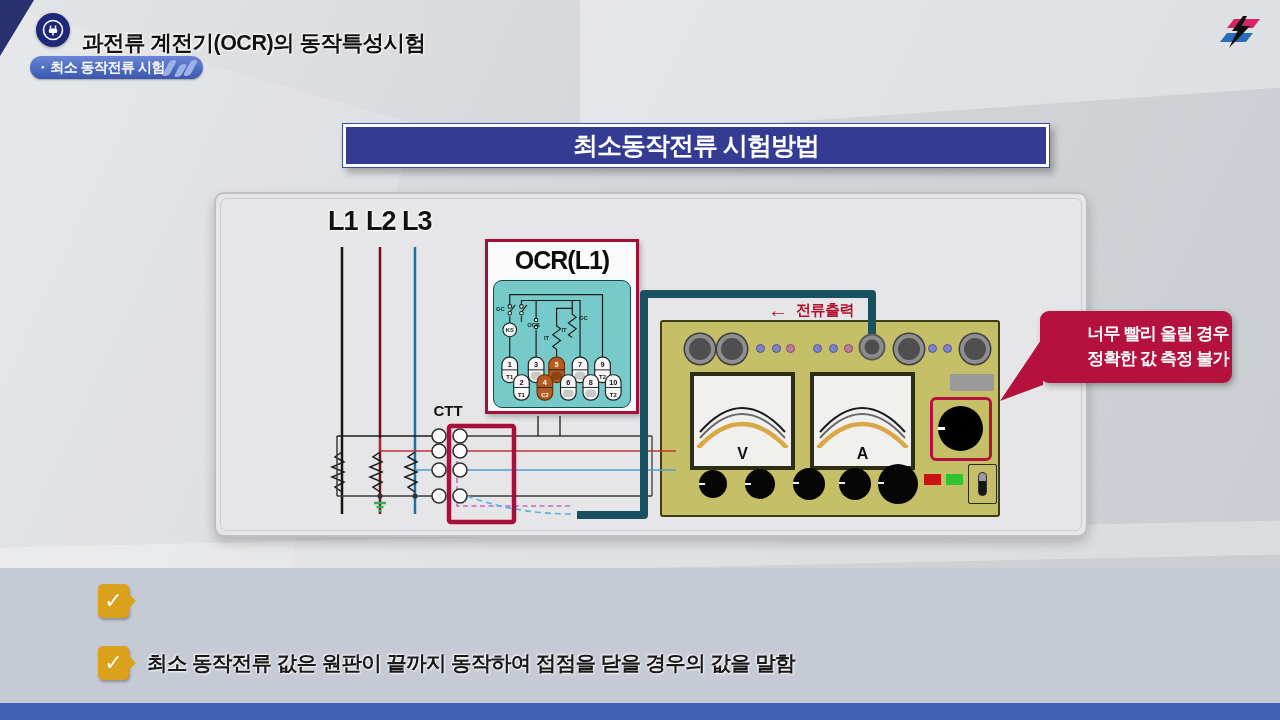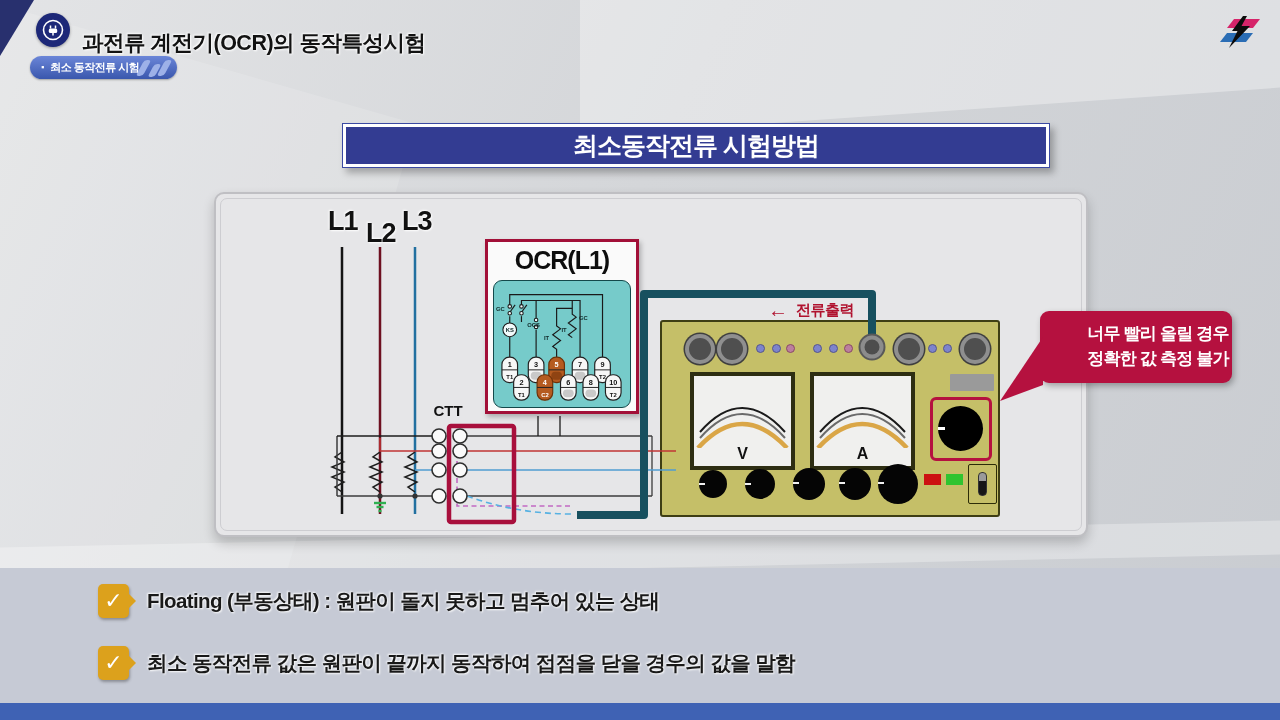--- a/index.html
+++ b/index.html
@@ -9,38 +9,38 @@
   .s1{top:-40px;right:-60px;width:760px;height:150px;background:rgba(255,255,255,.35);transform:skewY(-4deg);}
   .s2{top:534px;left:0;width:1280px;height:34px;background:rgba(255,255,255,.30);transform:skewY(-1.2deg);}
   .s3{top:40px;left:-180px;width:520px;height:620px;background:rgba(255,255,255,.14);transform:rotate(16deg);}
   .corner{position:absolute;top:0;left:0;width:34px;height:56px;background:#28306e;clip-path:polygon(0 0,100% 0,0 100%);z-index:2;}
 
   
   .logo-circle{position:absolute;top:13px;left:36px;width:34px;height:34px;border-radius:50%;background:#1d2878;z-index:3;display:flex;align-items:center;justify-content:center;box-shadow:0 1px 3px rgba(0,0,0,.35);}
   .hdr-title{position:absolute;top:28px;left:82px;font-size:21.5px;font-weight:800;color:#121212;letter-spacing:-0.5px;z-index:3;text-shadow:1px 1px 2px rgba(255,255,255,.95),-1px -1px 2px rgba(255,255,255,.95);}
   .badge{position:absolute;top:56px;left:30px;height:23px;border-radius:12px;background:linear-gradient(180deg,#6b86d8,#3a57ad);display:flex;align-items:center;padding:0 38px 0 11px;z-index:3;box-shadow:0 1px 2px rgba(0,0,0,.3);}
   .badge .bullet{font-size:9px;color:#fff;margin-right:6px;line-height:1;}
-  .badge .blabel{font-size:11px;font-weight:700;color:#fff;letter-spacing:-0.5px;}
+  .badge .blabel{font-size:14px;font-weight:700;color:#fff;letter-spacing:-0.5px;}
   .badge .slash{position:absolute;top:4px;width:7px;height:16px;background:#9db1e8;border-radius:3px;transform:skewX(-28deg);}
   .badge .sl1{right:30px;} .badge .sl2{right:19px;height:13px;top:8px;} .badge .sl3{right:9px;}
   .assoc{position:absolute;top:16px;right:18px;display:flex;align-items:flex-start;z-index:3;}
   .assoc-txt{margin-left:8px;}
   .assoc-name{font-size:17px;font-weight:800;color:#1a2140;letter-spacing:-0.5px;line-height:1.1;}
   .assoc-sub{font-size:8.6px;font-weight:700;color:#303a5c;letter-spacing:0.2px;margin-top:1px;}
 
   
   .sec-title{position:absolute;top:123px;left:342px;width:708px;height:45px;background:#fff;border:1.5px solid #3a49a2;padding:3px;box-sizing:border-box;z-index:3;box-shadow:4px 5px 7px rgba(0,0,0,.28);}
   .sec-title .inner{width:100%;height:100%;background:#333c92;display:flex;align-items:center;justify-content:center;font-size:25px;font-weight:800;color:#fff;letter-spacing:-1px;}
 
   
   .panel{position:absolute;top:192px;left:214px;width:874px;height:345px;background:#e6e6e8;border:2px solid #bfbfc3;border-radius:10px;box-sizing:border-box;z-index:2;box-shadow:0 6px 12px rgba(0,0,0,.20);}
   .panel::after{content:"";position:absolute;inset:4px;border:1.5px solid #cdcdd1;border-radius:7px;pointer-events:none;}
   .wires{position:absolute;left:0;top:0;z-index:3;pointer-events:none;}
   .phase-label{position:absolute;top:12px;font-size:27px;font-weight:800;color:#111;z-index:4;letter-spacing:-1px;text-shadow:1px 1px 2px rgba(255,255,255,.95),-1px -1px 2px rgba(255,255,255,.95);}
-  .pl1{left:112px;} .pl2{left:150px;margin-top:12px;} .pl3{left:186px;}
+  .pl1{left:112px;} .pl2{left:150px;} .pl3{left:186px;}
   .ctt-label{position:absolute;left:205px;top:208px;width:40px;text-align:center;font-size:15px;font-weight:800;color:#111;z-index:4;margin-left:7px;}
 
   
   .ocr-box{position:absolute;left:269px;top:45px;width:154px;height:175px;background:#fafafa;border:3.5px solid #a21038;box-sizing:border-box;z-index:2;box-shadow:2px 3px 5px rgba(0,0,0,.25);}
   .ocr-title{text-align:center;font-size:25px;font-weight:800;color:#0d0d0d;letter-spacing:-1px;margin-top:4px;}
   .teal-box{position:absolute;left:5px;top:38px;width:138px;height:128px;background:#76cbca;border:1.5px solid #14494b;border-radius:9px;box-sizing:border-box;}
   .teal-box svg{overflow:visible;}
   .cw{stroke:#1a1a1a;stroke-width:1.2;fill:none;}
   .cc{fill:#f2fbfb;stroke:#1a1a1a;stroke-width:1.1;}
   .clbl{font-size:6px;font-weight:700;fill:#102a2a;}
@@ -338,21 +338,20 @@
     <svg width="46" height="74" viewBox="0 0 46 74">
       <polygon points="45,2 45,50 2,66" fill="#b5113f"></polygon>
     </svg>
     <div>너무 빨리 올릴 경우</div>
     <div>정확한 값 측정 불가</div>
   </div>
 
   <div class="bottom-section"></div>
   <div class="note n1">
     <div class="check-icon">✓</div>
-    <div class="ntext">Floating (부동상태) : 원판이 돌지 못하고 멈추어 있는 상태</div>
   </div>
   <div class="note n2">
     <div class="check-icon">✓</div>
     <div class="ntext">최소 동작전류 값은 원판이 끝까지 동작하여 접점을 닫을 경우의 값을 말함</div>
   </div>
 
   <div class="bottom-bar"></div>
 </div>
 
 </body></html>

